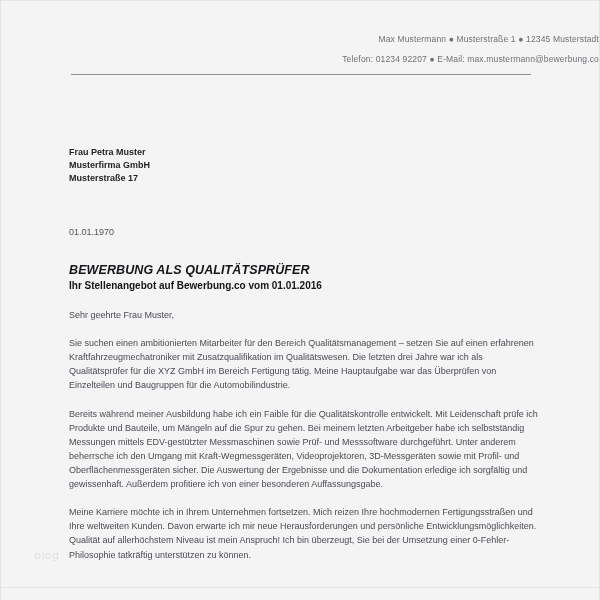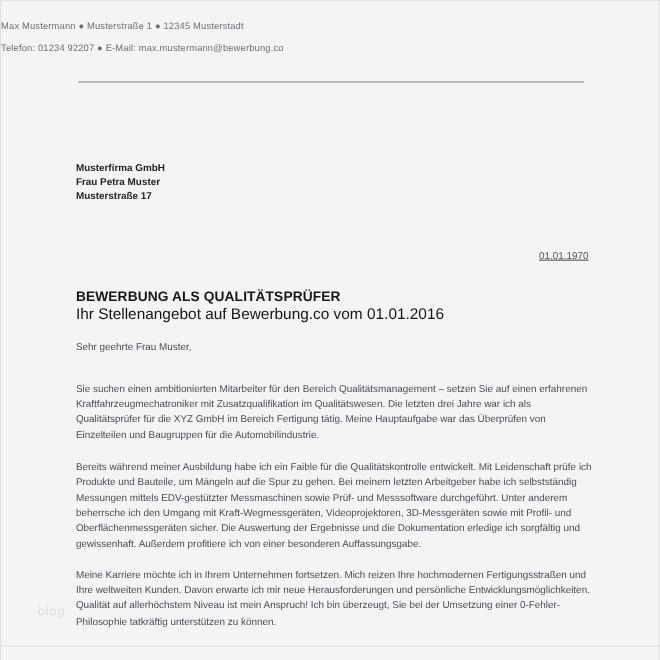--- a/index.html
+++ b/index.html
@@ -34,22 +34,22 @@
     bottom: 12px;
     height: 1px;
     background: #e3e3e3;
   }
 
   
   #letterhead {
     position: absolute;
     left: 0;
     right: 0;
-    top: 12px;
-    text-align: left;
+    top: 28px;
+    text-align: right;
   }
   .letterhead-line {
     font-size: 8.5px;
     line-height: 20px;
     color: #6f6f76;
     letter-spacing: .15px;
     white-space: nowrap;
   }
   #header-rule {
     position: absolute;
@@ -78,62 +78,61 @@
     line-height: 13.2px;
     color: #1f1f24;
     white-space: nowrap;
   }
 
   #date {
     position: absolute;
     top: 226px;
     left: 0;
     width: 466px;
-    text-align: right;
     font-size: 9px;
     color: #53535a;
-    text-decoration: underline;
   }
 
   #subject {
     position: absolute;
     top: 262px;
     left: 0;
     width: 466px;
   }
   #subject-main {
     font-size: 12.5px;
     font-weight: bold;
     color: #15151a;
     letter-spacing: .1px;
     line-height: 15px;
+    font-style: italic;
   }
   #subject-sub {
-    font-size: 14px;
-    font-weight: normal;
+    font-size: 10px;
+    font-weight: bold;
     color: #15151a;
     line-height: 13px;
     margin-top: 1px;
   }
 
   #letter-body {
     position: absolute;
     top: 307px;
     left: 0;
     width: 470px;
   }
   .para {
     font-size: 9px;
     line-height: 14.1px;
     color: #4b4b55;
     margin: 0 0 14.1px 0;
     text-align: left;
   }
   .para.salutation {
-    margin-bottom: 24px;
+    margin-bottom: 14px;
   }
 
   
   #watermark {
     position: absolute;
     left: 33px;
     top: 548px;
     font-size: 11px;
     color: #e0e0e0;
     letter-spacing: .4px;
@@ -149,22 +148,22 @@
   <div id="letterhead">
     <div class="letterhead-line">Max Mustermann ● Musterstraße 1 ● 12345 Musterstadt</div>
     <div class="letterhead-line">Telefon: 01234 92207 ● E-Mail: max.mustermann@bewerbung.co</div>
   </div>
 
   <div id="header-rule"></div>
 
   <div id="content">
 
     <div id="recipient">
+      <div>Frau Petra Muster</div>
       <div>Musterfirma GmbH</div>
-      <div>Frau Petra Muster</div>
       <div>Musterstraße 17</div>
     </div>
 
     <div id="date">01.01.1970</div>
 
     <div id="subject">
       <div id="subject-main">BEWERBUNG ALS QUALITÄTSPRÜFER</div>
       <div id="subject-sub">Ihr Stellenangebot auf Bewerbung.co vom 01.01.2016</div>
     </div>
 

